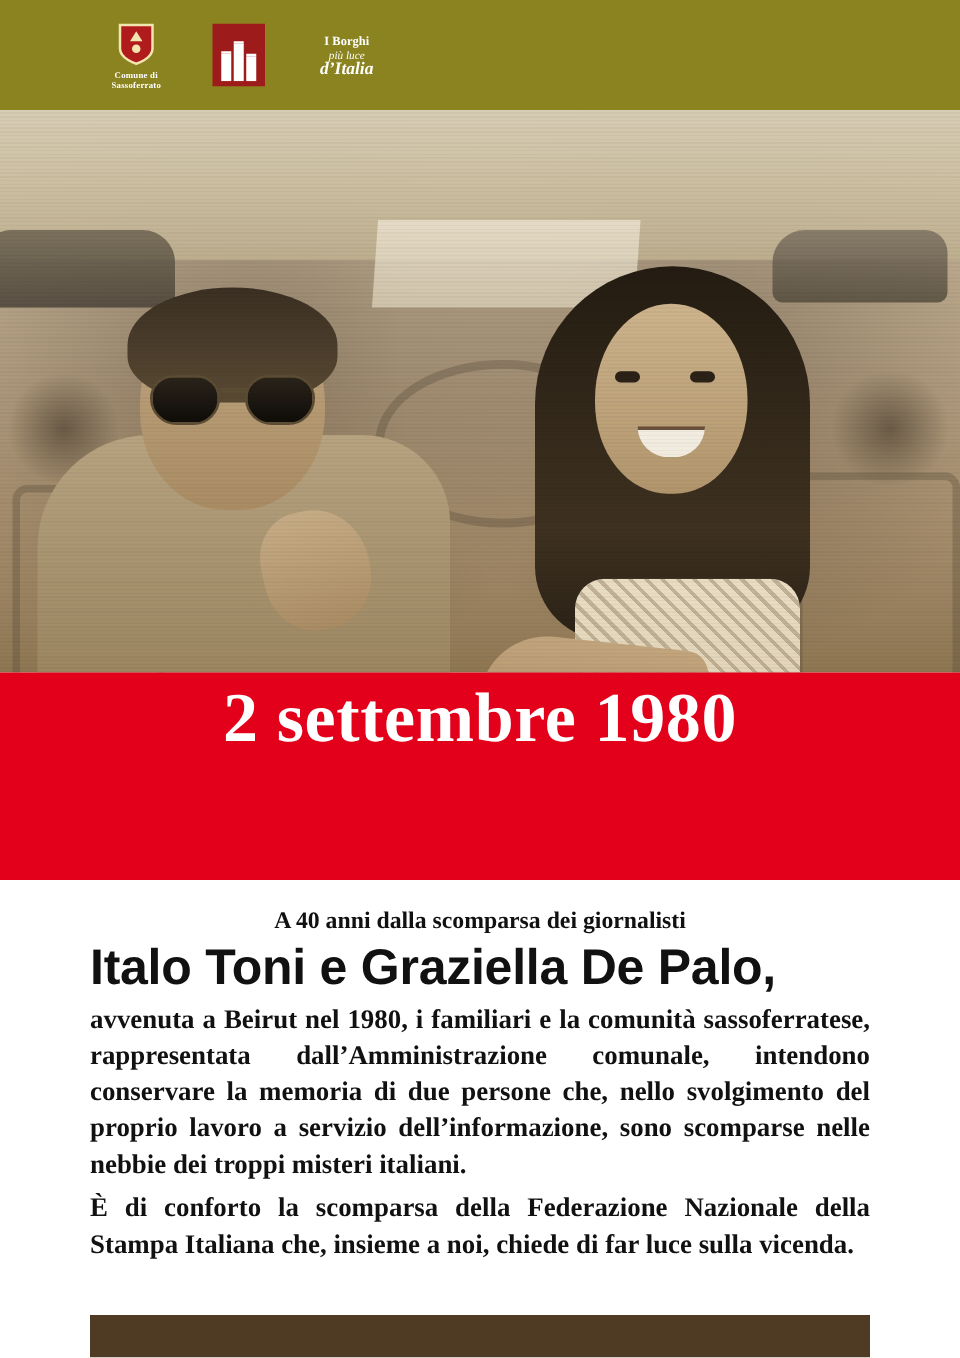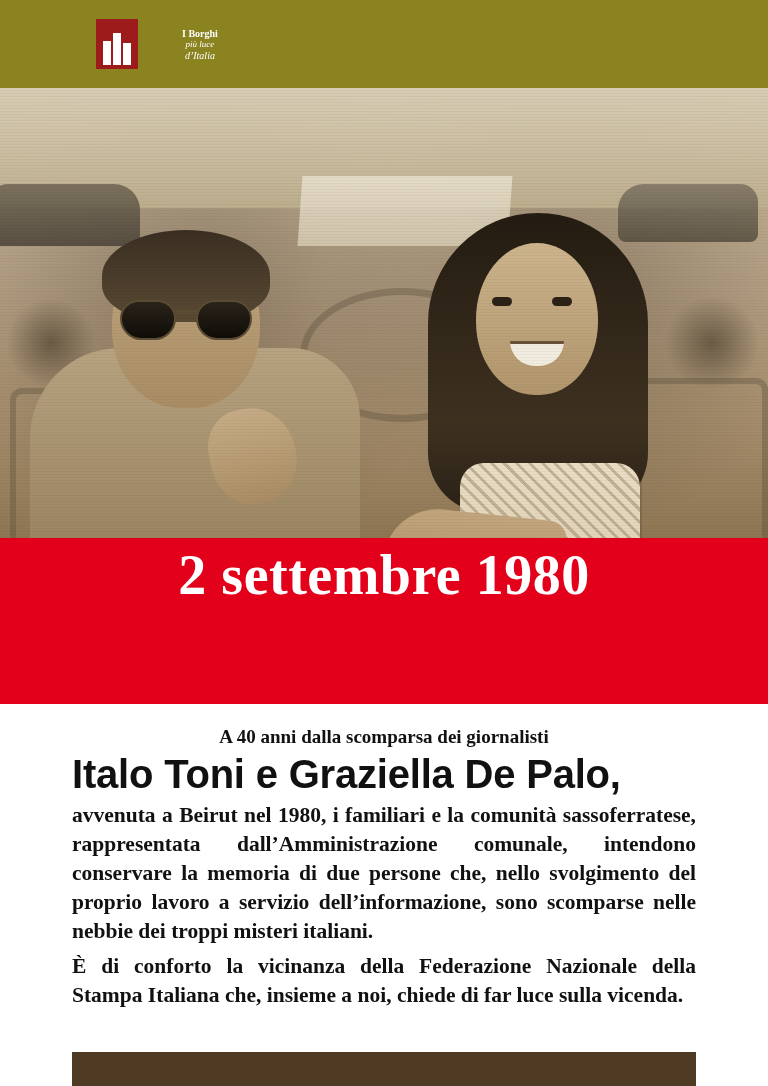--- a/index.html
+++ b/index.html
@@ -80,21 +80,21 @@
     margin-left: 7px;
     color: #ffffff;
     font-family: "Liberation Serif", serif;
     font-size: 10px;
     line-height: 11px;
     text-align: center;
     font-style: italic;
   }
   .borghi-text .l1 { font-weight: bold; font-style: normal; font-size: 10px; }
   .borghi-text .l2 { font-size: 9px; }
-  .borghi-text .l3 { font-size: 10px; }
+  .borghi-text .l3 { font-size: 14px; font-weight: bold; }
 
   
   .photo {
     position: relative;
     width: 768px;
     height: 450px;
     overflow: hidden;
     background: #bba98c;
   }
   .photo-inner {
@@ -312,20 +312,33 @@
     background: #4f3a23;
   }
 </style>
 </head>
 <body>
 
 <div class="poster">
 
   <div class="header-band">
 
+    <div class="logo-comune">
+      <div class="crest">
+        <svg width="30" height="36" viewBox="0 0 30 36" xmlns="http://www.w3.org/2000/svg">
+          <path d="M2 3 H28 V22 C28 30 15 34 15 34 C15 34 2 30 2 22 Z" fill="#b01b1b" stroke="#f2e6b0" stroke-width="2"></path>
+          <path d="M15 8 L20 16 H10 Z" fill="#f2e6b0"></path>
+          <circle cx="15" cy="22" r="3.4" fill="#f2e6b0"></circle>
+        </svg>
+      </div>
+      <div class="logo-comune-text">
+        <div>Comune di</div>
+        <div>Sassoferrato</div>
+      </div>
+    </div>
 
     <div class="logo-borghi">
       <div class="borghi-mark">
         <svg class="towers" viewBox="0 0 30 34" xmlns="http://www.w3.org/2000/svg">
           <rect x="1" y="12" width="8" height="22" fill="#ffffff"></rect>
           <rect x="11" y="4" width="8" height="30" fill="#ffffff"></rect>
           <rect x="21" y="14" width="8" height="20" fill="#ffffff"></rect>
           <rect x="1" y="10" width="8" height="2" fill="#ffffff"></rect>
           <rect x="11" y="2" width="8" height="2" fill="#ffffff"></rect>
           <rect x="21" y="12" width="8" height="2" fill="#ffffff"></rect>
@@ -379,18 +392,18 @@
   </div>
 
   <div class="date-band">
     <div class="date-line">2 settembre 1980</div>
   </div>
 
   <div class="body-text">
     <p class="lead">A 40 anni dalla scomparsa dei giornalisti</p>
     <p class="names">Italo Toni e Graziella De Palo,</p>
     <p class="para">avvenuta a Beirut nel 1980, i familiari e la comunità sassoferratese, rappresentata dall’Amministrazione comunale, intendono conservare la memoria di due persone che, nello svolgimento del proprio lavoro a servizio dell’informazione, sono scomparse nelle nebbie dei troppi misteri italiani.</p>
-    <p class="para">È di conforto la vicinanza della Federazione Nazionale della Stampa Italiana che, insieme a noi, chiede di far luce sulla vicenda.</p>
+    <p class="para">È di conforto la scomparsa della Federazione Nazionale della Stampa Italiana che, insieme a noi, chiede di far luce sulla vicenda.</p>
   </div>
 
   <div class="bottom-bar"></div>
 
 </div>
 
 </body></html>

